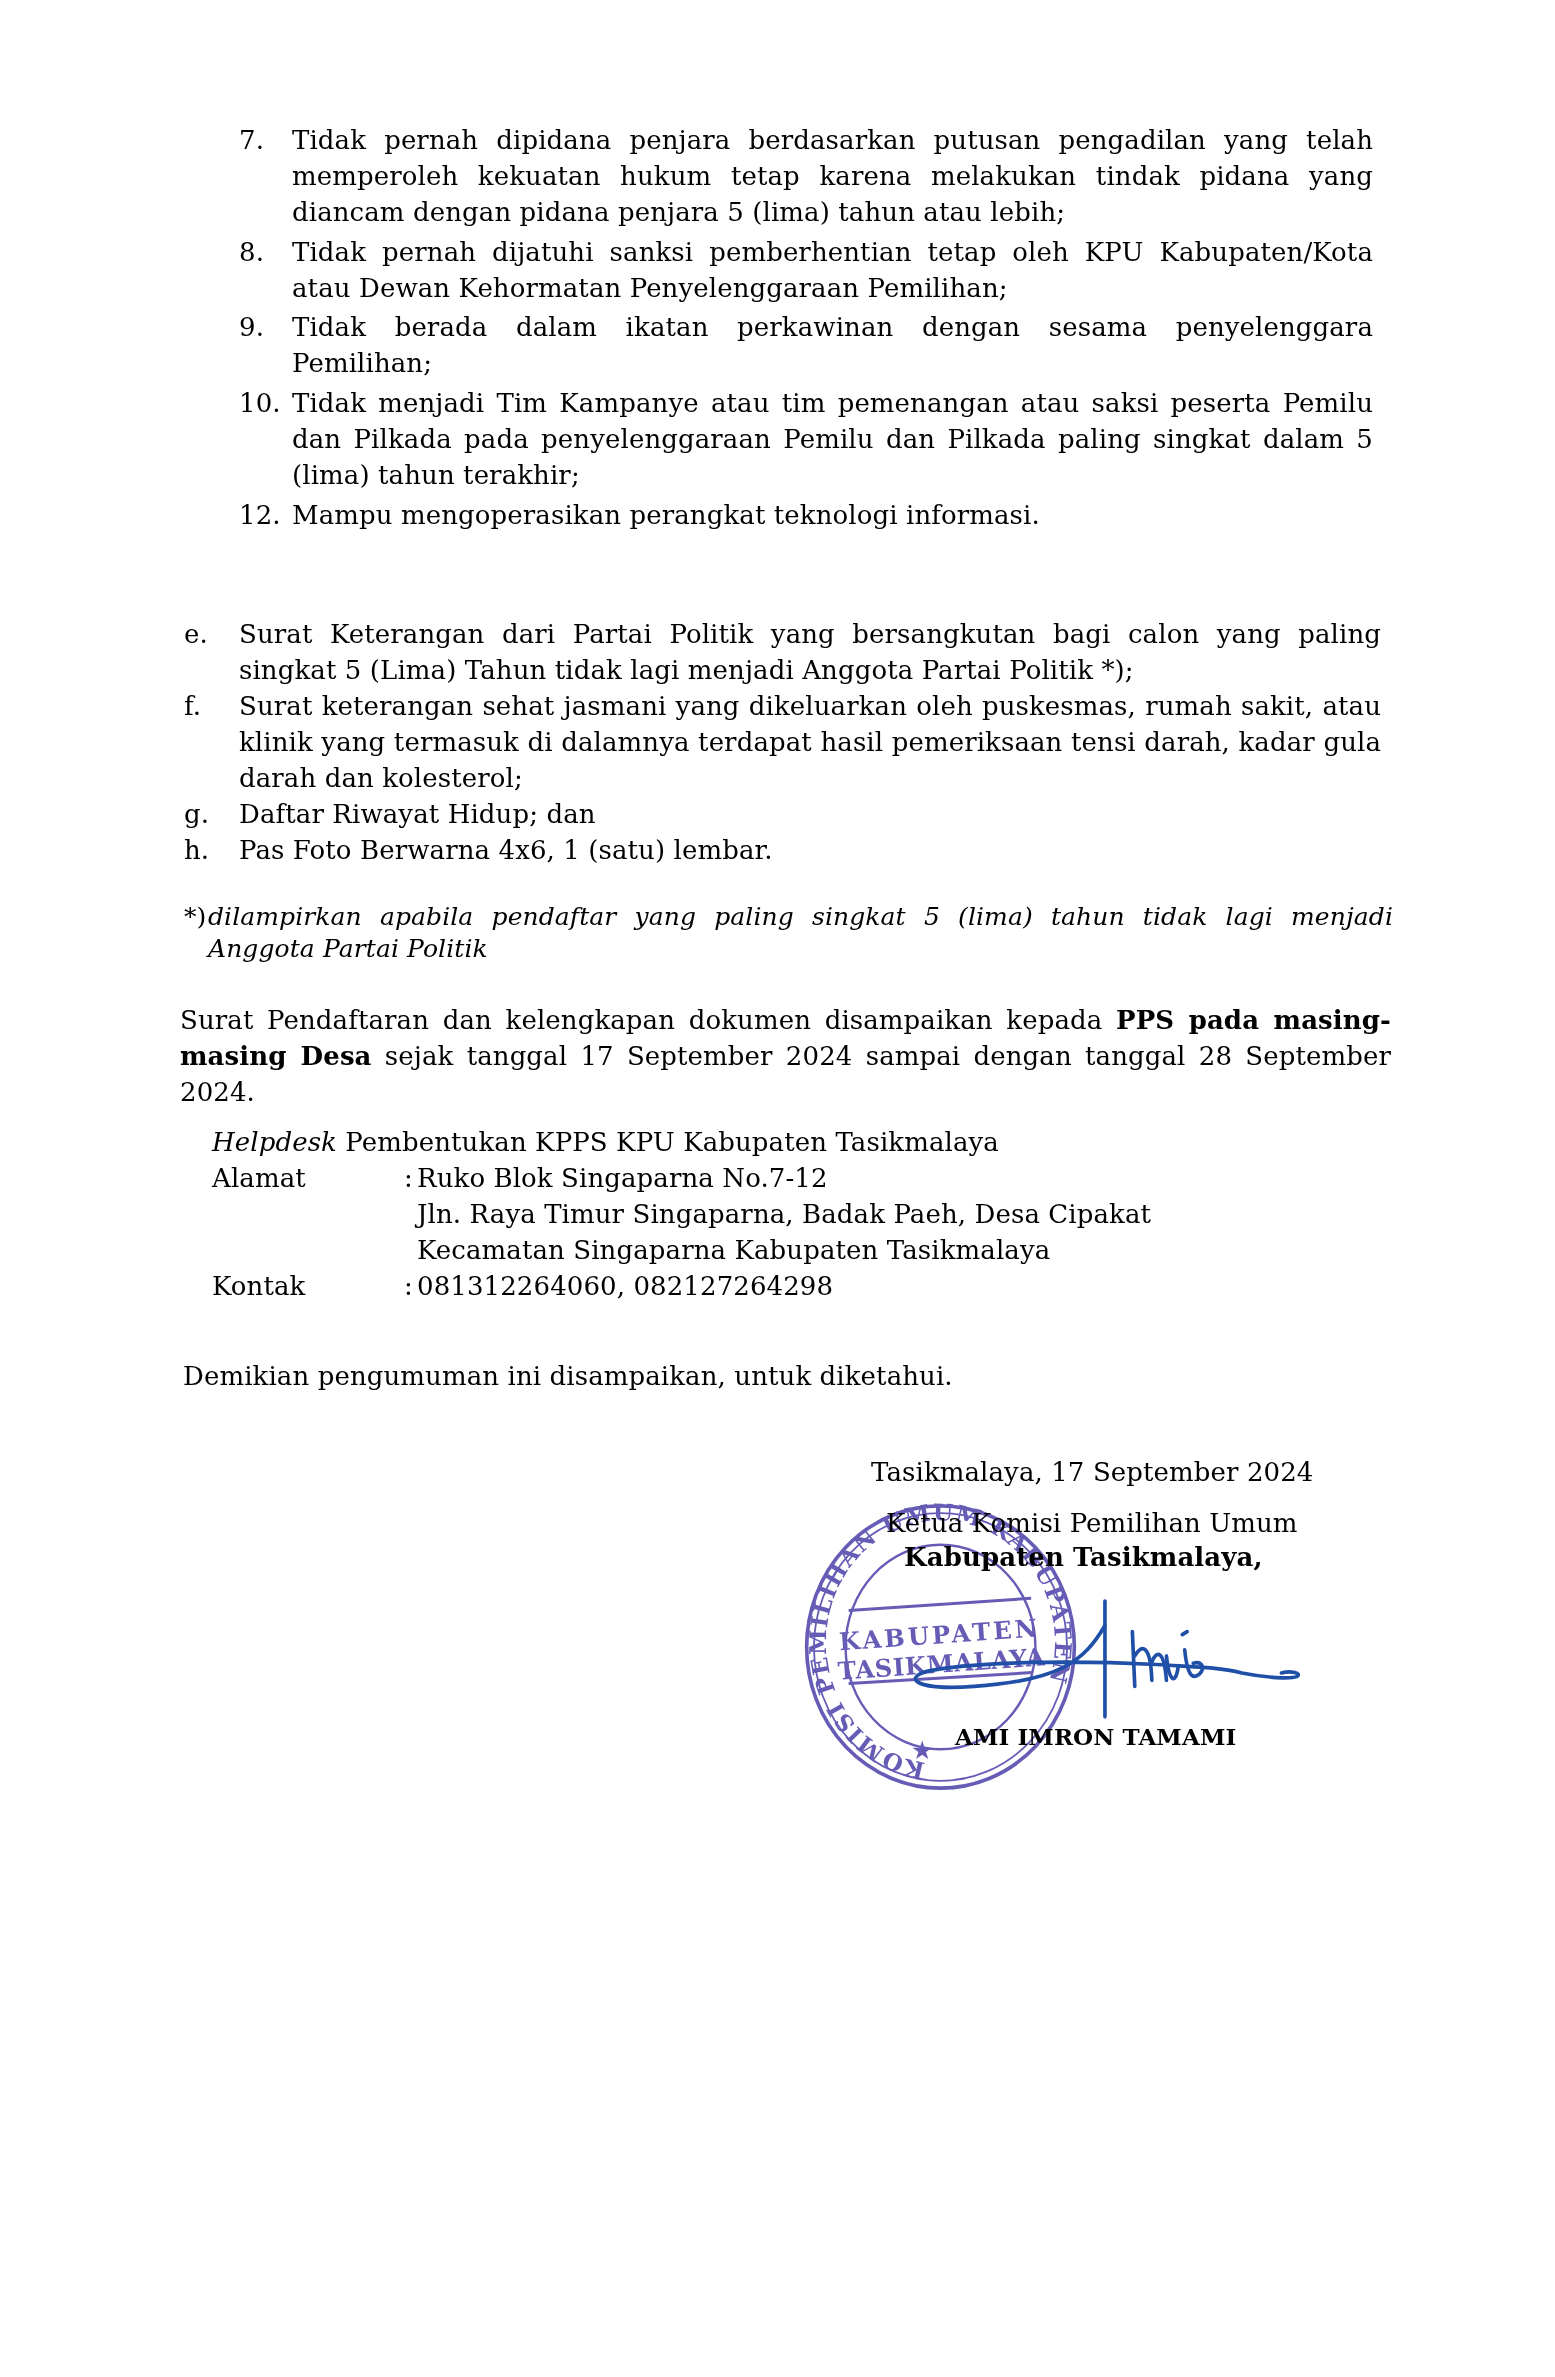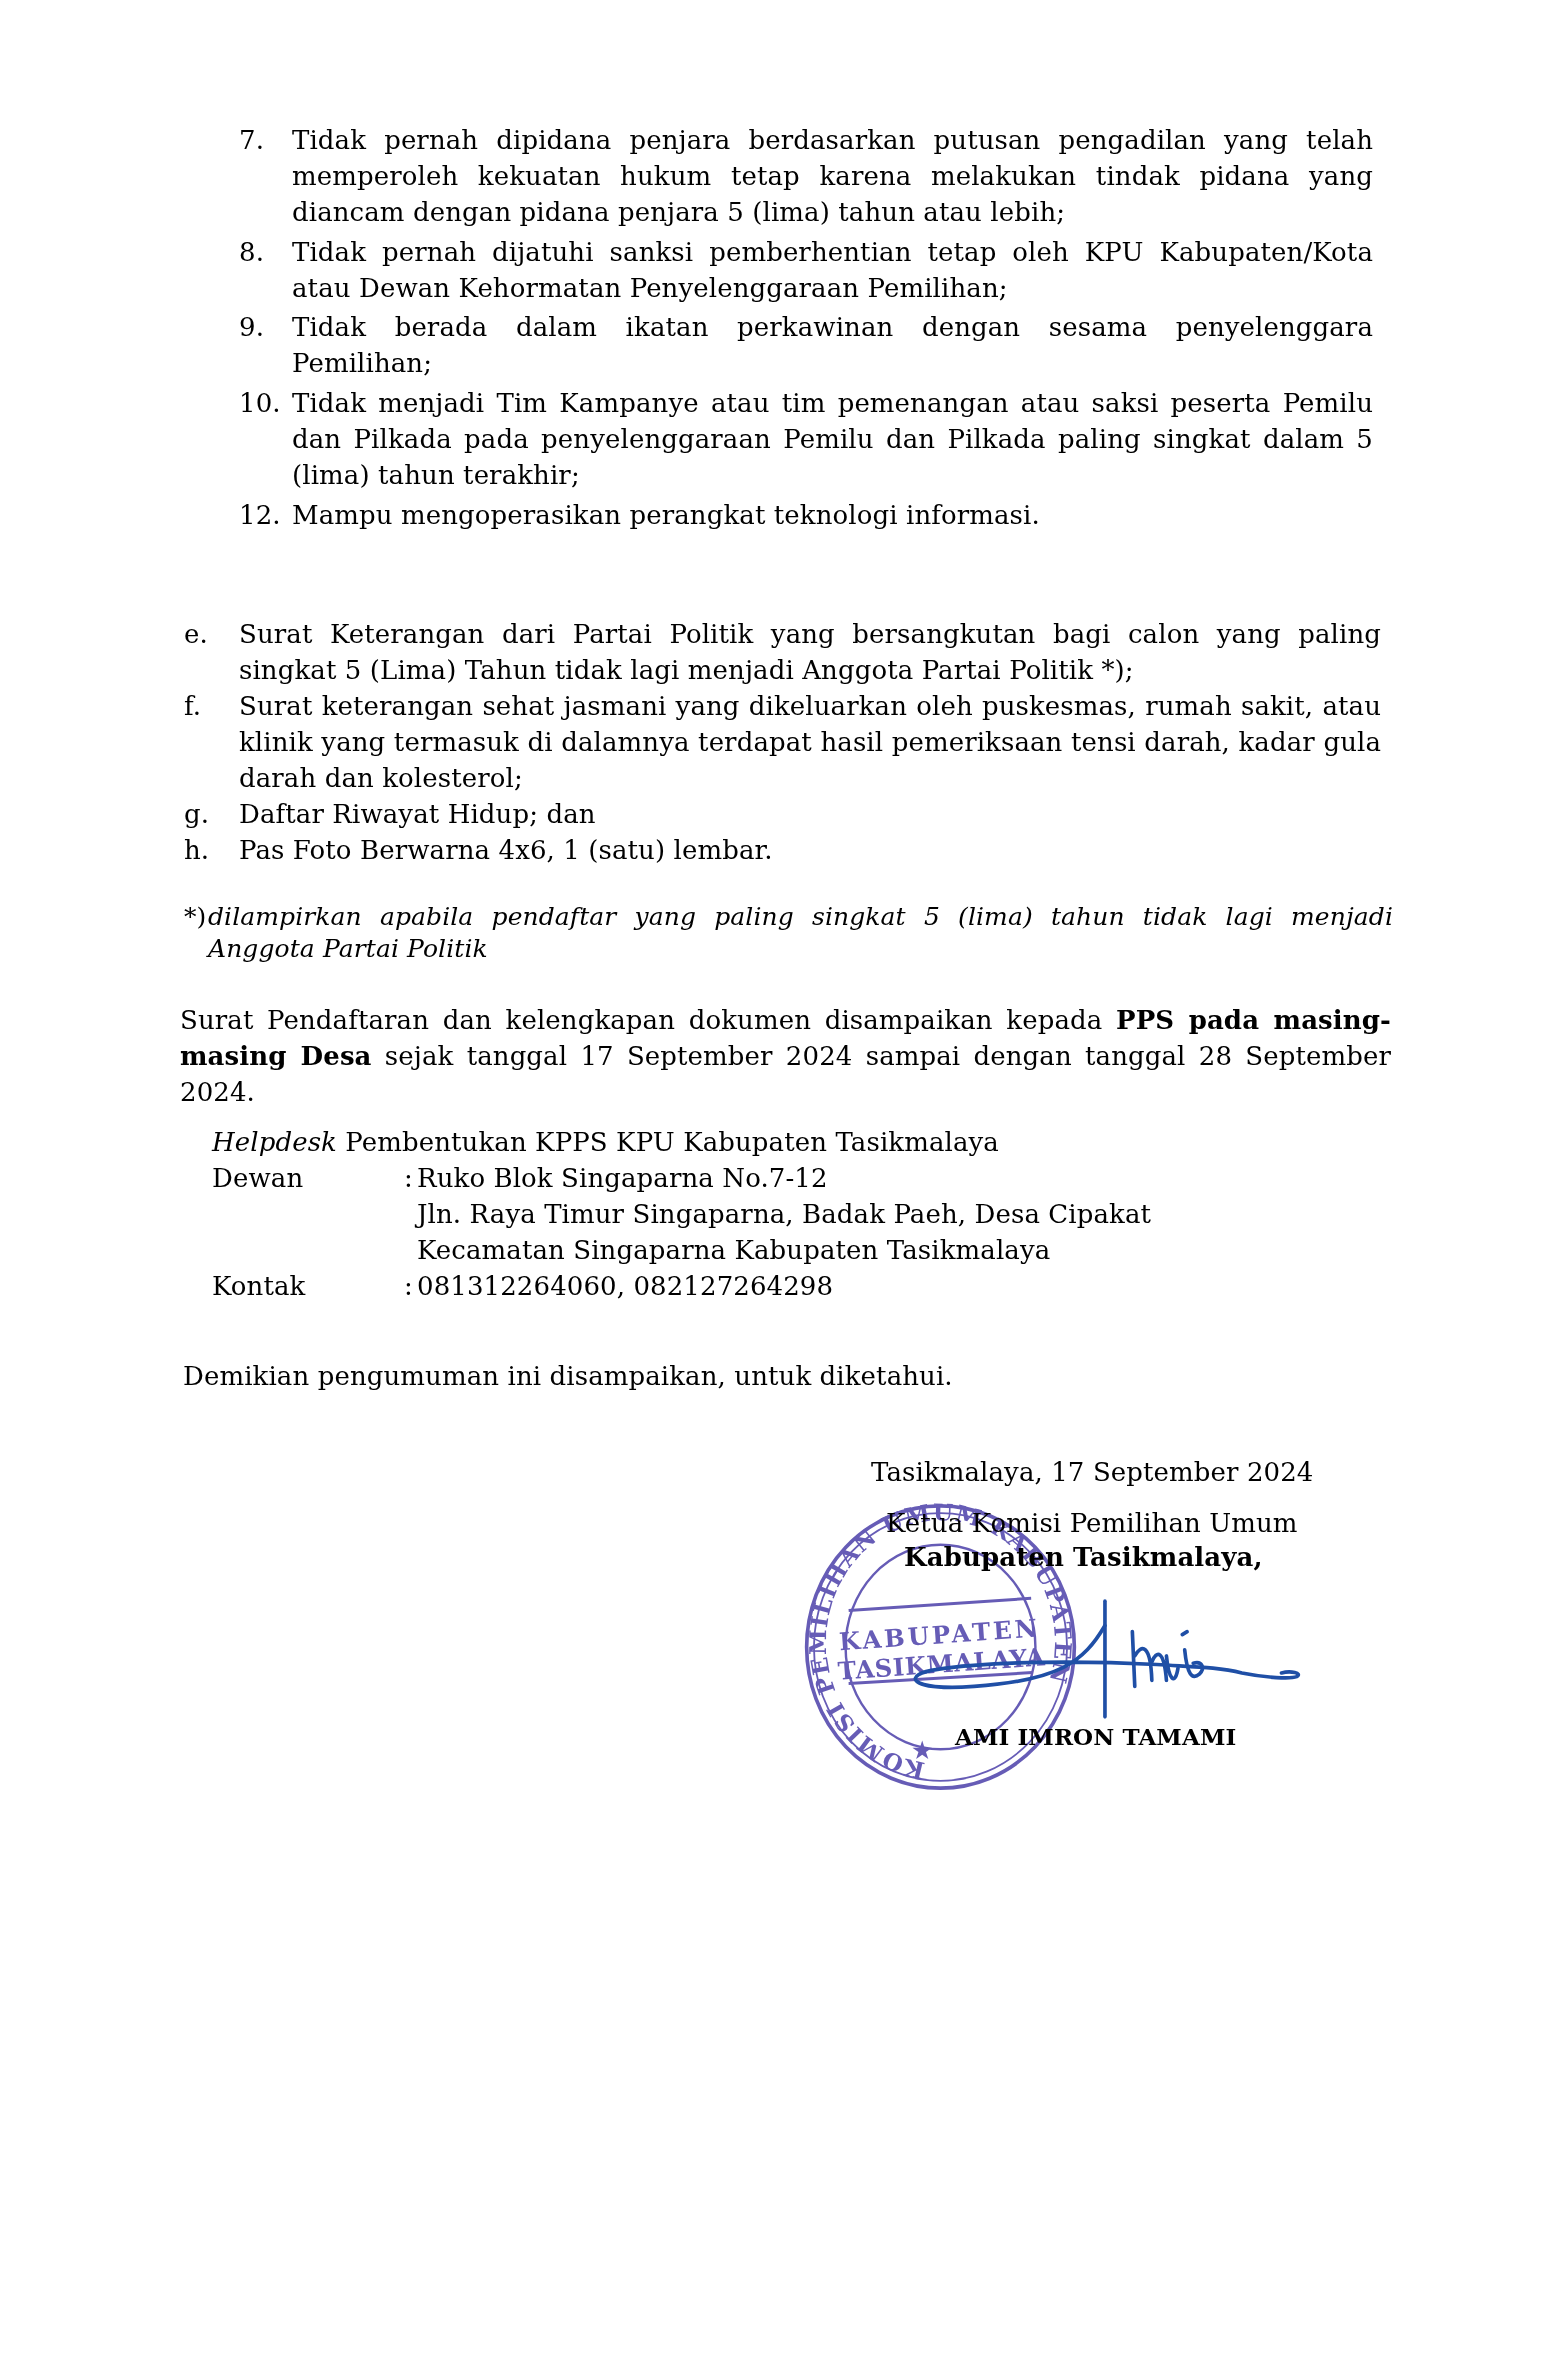--- a/index.html
+++ b/index.html
@@ -100,21 +100,21 @@
 
   <div class="body-para serif">
     <span>Surat Pendaftaran dan kelengkapan dokumen disampaikan kepada </span><b>PPS pada masing-masing Desa</b><span> sejak tanggal 17 September 2024 sampai dengan tanggal 28 September 2024.</span>
   </div>
 
   <div class="helpdesk serif">
     <div class="row">
       <em>Helpdesk</em><span> Pembentukan KPPS KPU Kabupaten Tasikmalaya</span>
     </div>
     <div class="row">
-      <span class="lbl">Dewan</span>
+      <span class="lbl">Alamat</span>
       <span class="colon">:</span>
       <span class="val">Ruko Blok Singaparna No.7-12</span>
     </div>
     <div class="row">
       <span class="cont">Jln. Raya Timur Singaparna, Badak Paeh, Desa Cipakat</span>
     </div>
     <div class="row">
       <span class="cont">Kecamatan Singaparna Kabupaten Tasikmalaya</span>
     </div>
     <div class="row">

